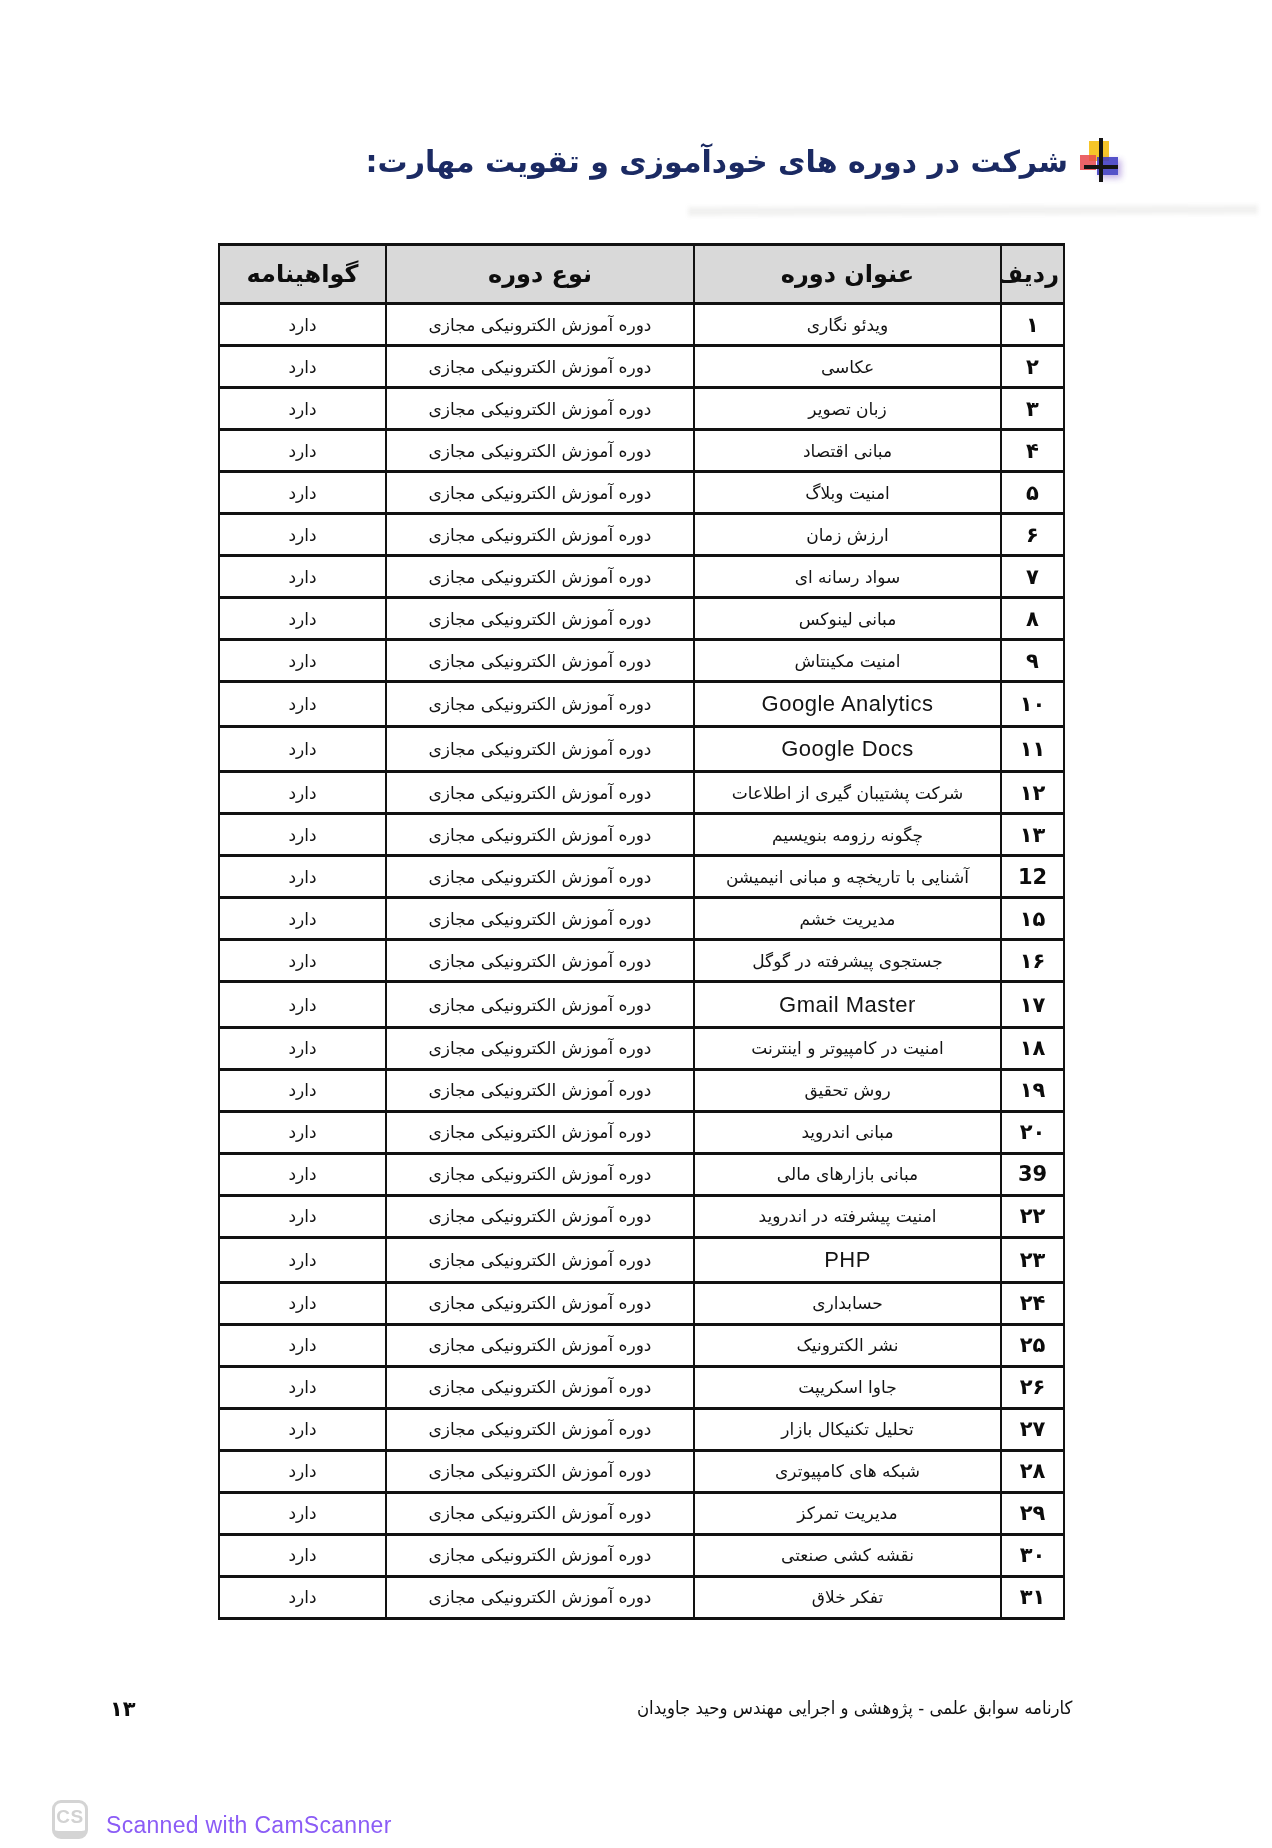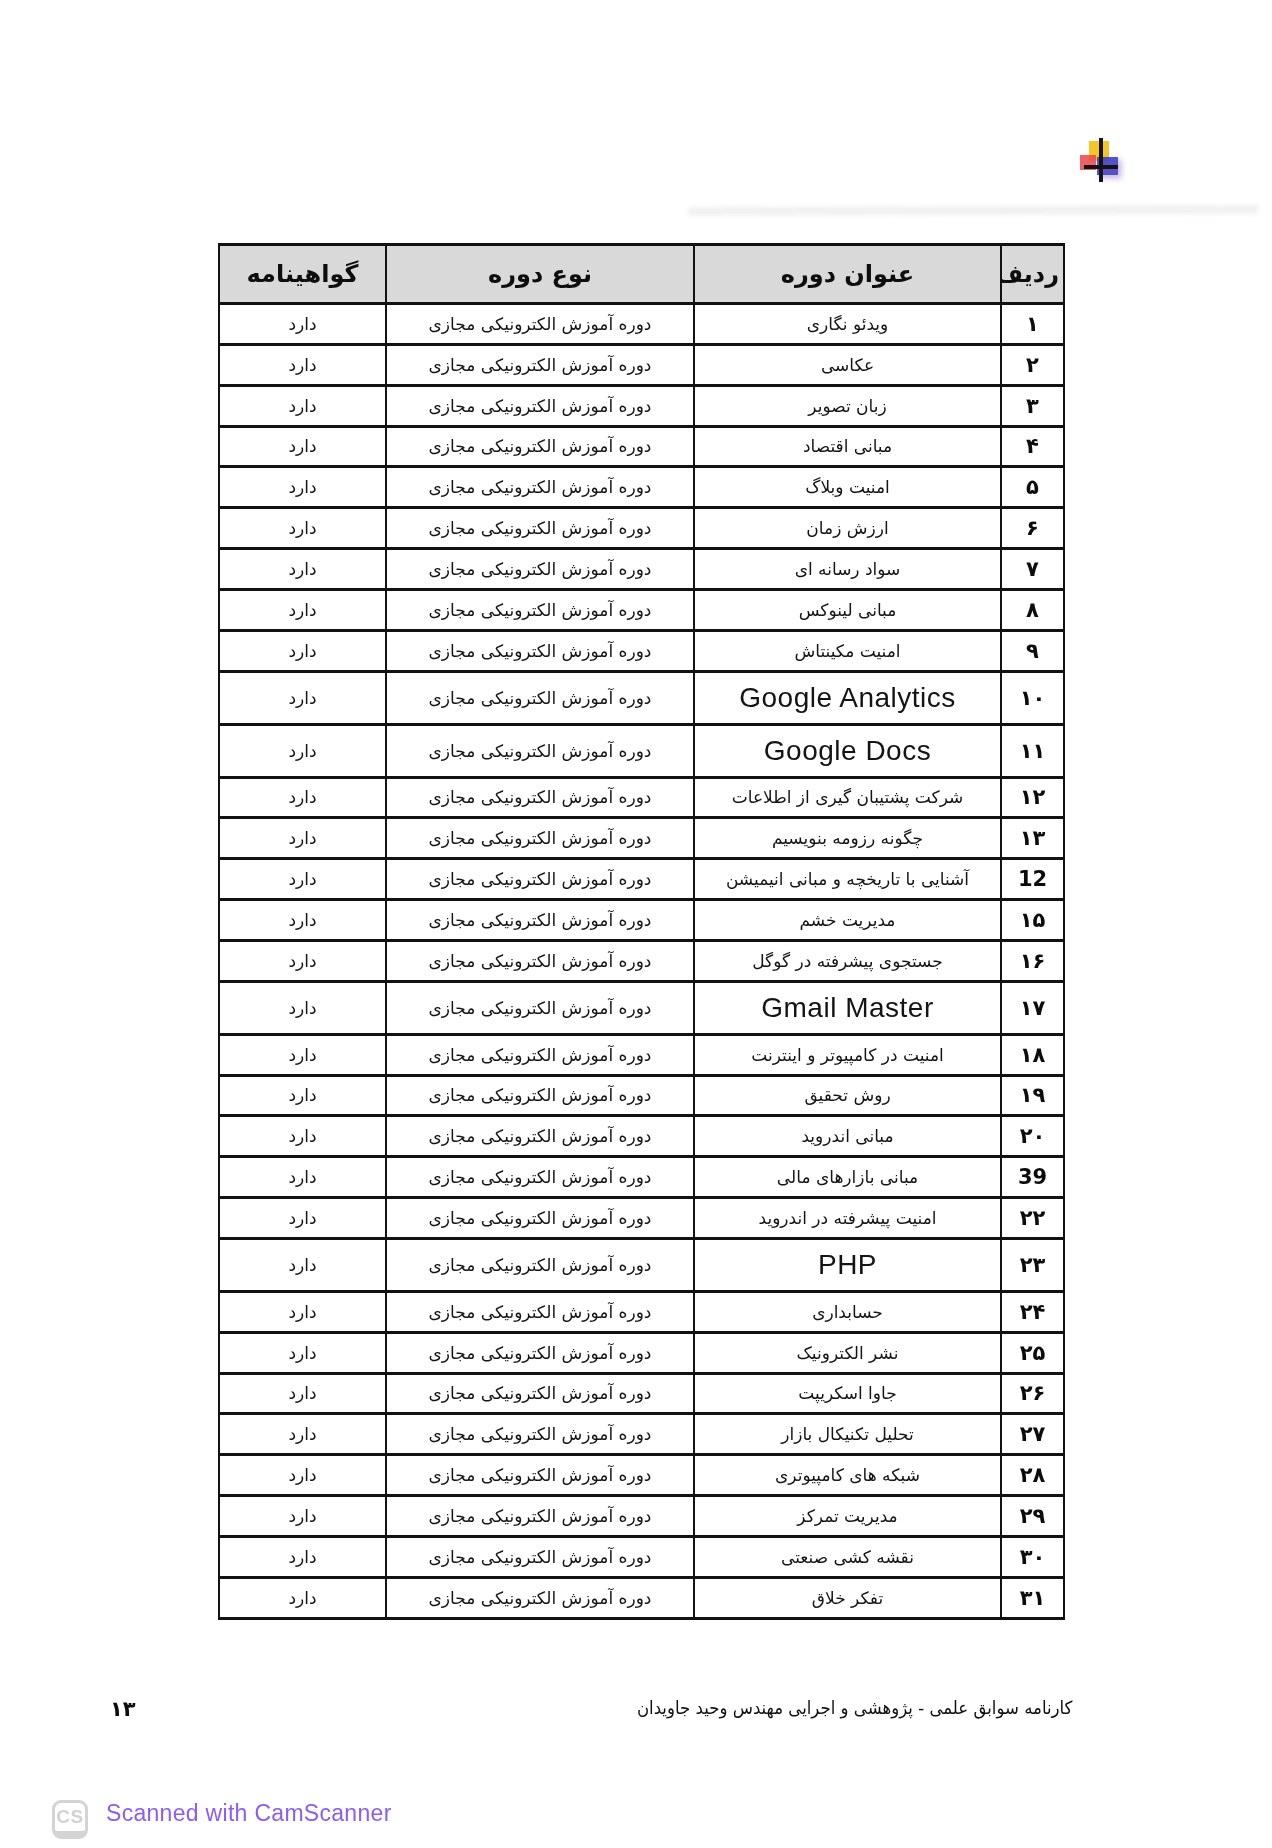--- a/index.html
+++ b/index.html
@@ -101,21 +101,21 @@
     font-size:17px;
     color:#141414;
   }
   .course-table td.num-cell{
     font-size:21px;
     font-weight:bold;
     color:#0c0c0c;
   }
   .course-table td.latin{
     font-family:"Liberation Sans","DejaVu Sans",sans-serif;
-    font-size:28px;
+    font-size:22px;
     direction:ltr;
     letter-spacing:.5px;
     border-radius:6px;
   }
 
   
   .footer-line{
     position:absolute;
     top:1697px;
     left:0;
@@ -141,21 +141,21 @@
     font-weight:bold;
     color:#0c0c0c;
   }
 
   
   .camscanner{
     position:absolute;
     left:8px;
     top:1800px;
     display:flex;
-    align-items:flex-start;
+    align-items:flex-end;
     gap:18px;
     padding-left:44px;
   }
   .cs-logo{
     width:30px;
     height:28px;
     border:3px solid #d4d4d4;
     border-bottom-width:8px;
     border-radius:9px;
     background:#ffffff;
@@ -181,20 +181,21 @@
 <div class="page">
 
   <div class="title-row">
     <div class="bullet-icon">
       <div class="sq-yellow"></div>
       <div class="sq-red"></div>
       <div class="sq-blue"></div>
       <div class="bar-v"></div>
       <div class="bar-h"></div>
     </div>
+    <span class="title-text">شرکت در دوره های خودآموزی و تقویت مهارت:</span>
   </div>
 
   <div class="scan-artifact"></div>
 
   <table class="course-table" dir="rtl">
     <colgroup>
       <col style="width:63px">
       <col style="width:307px">
       <col style="width:308px">
       <col style="width:167px">

